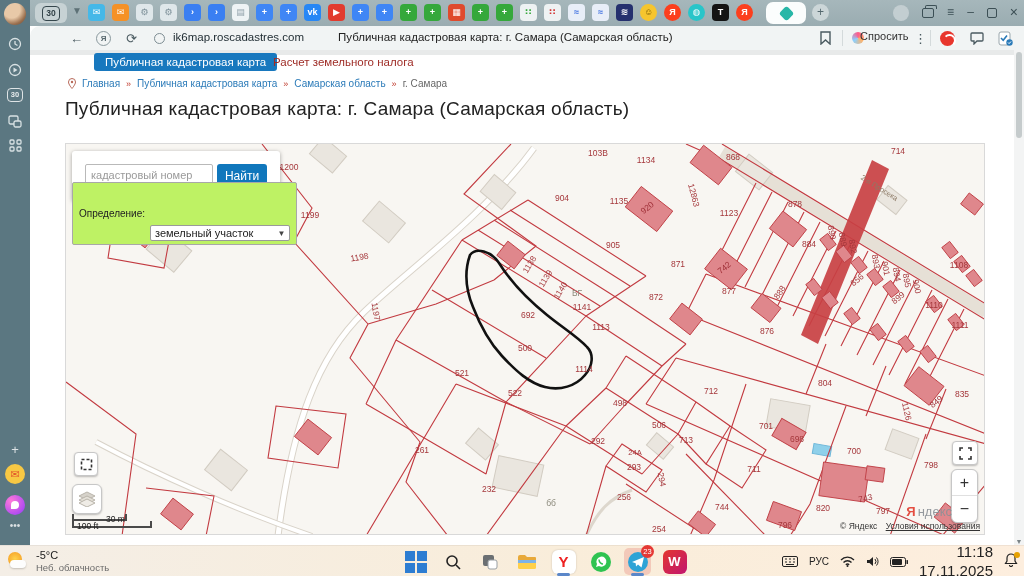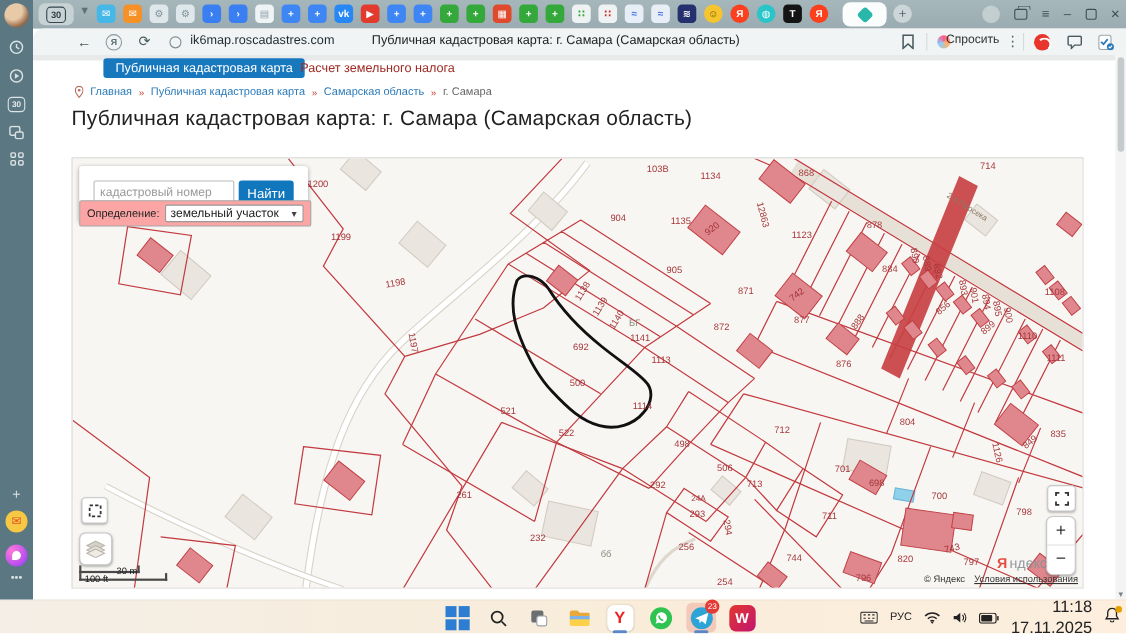--- a/index.html
+++ b/index.html
@@ -73,23 +73,23 @@
 
   
   .map { position:absolute; left:35px; top:93px; width:920px; height:392px; border:1px solid #d9d9d9; background:#f8f6f2; overflow:hidden; }
   .map svg.base { position:absolute; left:0; top:0; }
   .srchpanel { position:absolute; left:6px; top:7px; background:#fff; border-radius:3px; box-shadow:0 1px 4px rgba(0,0,0,.35); padding:13px; display:flex; gap:4px; }
   .srchpanel input { width:128px; height:22px; border:1px solid #b9b9b9; border-radius:2px; font-size:11px; padding:0 5px; color:#333;
                      font-family:"Liberation Sans",sans-serif; }
   .srchpanel input::placeholder { color:#9a9a9a; }
   .btn-find { width:50px; height:24px; background:#1077bc; border:none; border-radius:3px; color:#fff; font-size:12px;
               font-family:"Liberation Sans",sans-serif; }
-  .defpanel { position:absolute; left:6px; top:38px; background:#fca5a5; border:1px solid #a8a8a8; border-radius:2px;
+  .defpanel { position:absolute; left:6px; top:38px; background:#bef264; border:1px solid #a8a8a8; border-radius:2px;
               padding:3px 6px; display:flex; gap:5px; align-items:center; font-size:10px; color:#222; }
-  .defsel { border:1px solid #9a9a9a; border-radius:2px; font-size:11px; color:#222; padding:1px 4px; display:flex; gap:10px; align-items:center; background:#fff; }
+  .defsel { border:1px solid #9a9a9a; border-radius:2px; font-size:11px; color:#222; padding:1px 4px; display:flex; gap:24px; align-items:center; background:#fff;margin-top:39px; }
   .mapbtn { position:absolute; background:#fff; border:1px solid #c7c7c7; border-radius:4px; box-shadow:0 1px 2px rgba(0,0,0,.25);
             display:flex; align-items:center; justify-content:center; color:#444; }
   .scale { position:absolute; left:6px; top:370px; font-size:8.5px; color:#222; }
   .scale .bar { border-bottom:2px solid #4a4a4a; border-left:2px solid #4a4a4a; border-right:2px solid #4a4a4a; height:7px; padding-left:3px; }
   .zoombox { position:absolute; right:6px; top:325px; width:27px; height:54px; background:#fff; border:1px solid #c7c7c7;
              border-radius:6px; box-shadow:0 1px 2px rgba(0,0,0,.25); text-align:center; }
   .zoombox div { height:26px; font-size:16px; line-height:25px; color:#333; }
   .zoombox .zin { border-bottom:1px solid #e0e0e0; }
   .wmark { position:absolute; right:32px; top:360px; font-size:13px; color:#8b9096; opacity:.9; display:flex; align-items:center; gap:2px; }
   .wmark b { color:#e23b2e; font-weight:bold; }
@@ -481,20 +481,30 @@
       </div>
     </div>
   </div>
 
   <div class="sbar">
     <div class="thumb"></div>
     <div class="arr">▼</div>
   </div>
 
   <div class="taskbar">
+    <div class="weather">
+      <div class="wicon">
+          <span class="sun"></span>
+          <span class="cloud"></span>
+        </div>
+      <div>
+        <div class="wtemp">-5°C</div>
+        <div class="wdesc">Неб. облачность</div>
+      </div>
+    </div>
     <div class="apps" id="apps">
         <div class="app">
           <span class="startgrid">
             <i></i>
             <i></i>
             <i></i>
             <i></i>
           </span>
         </div>
         <div class="app">

